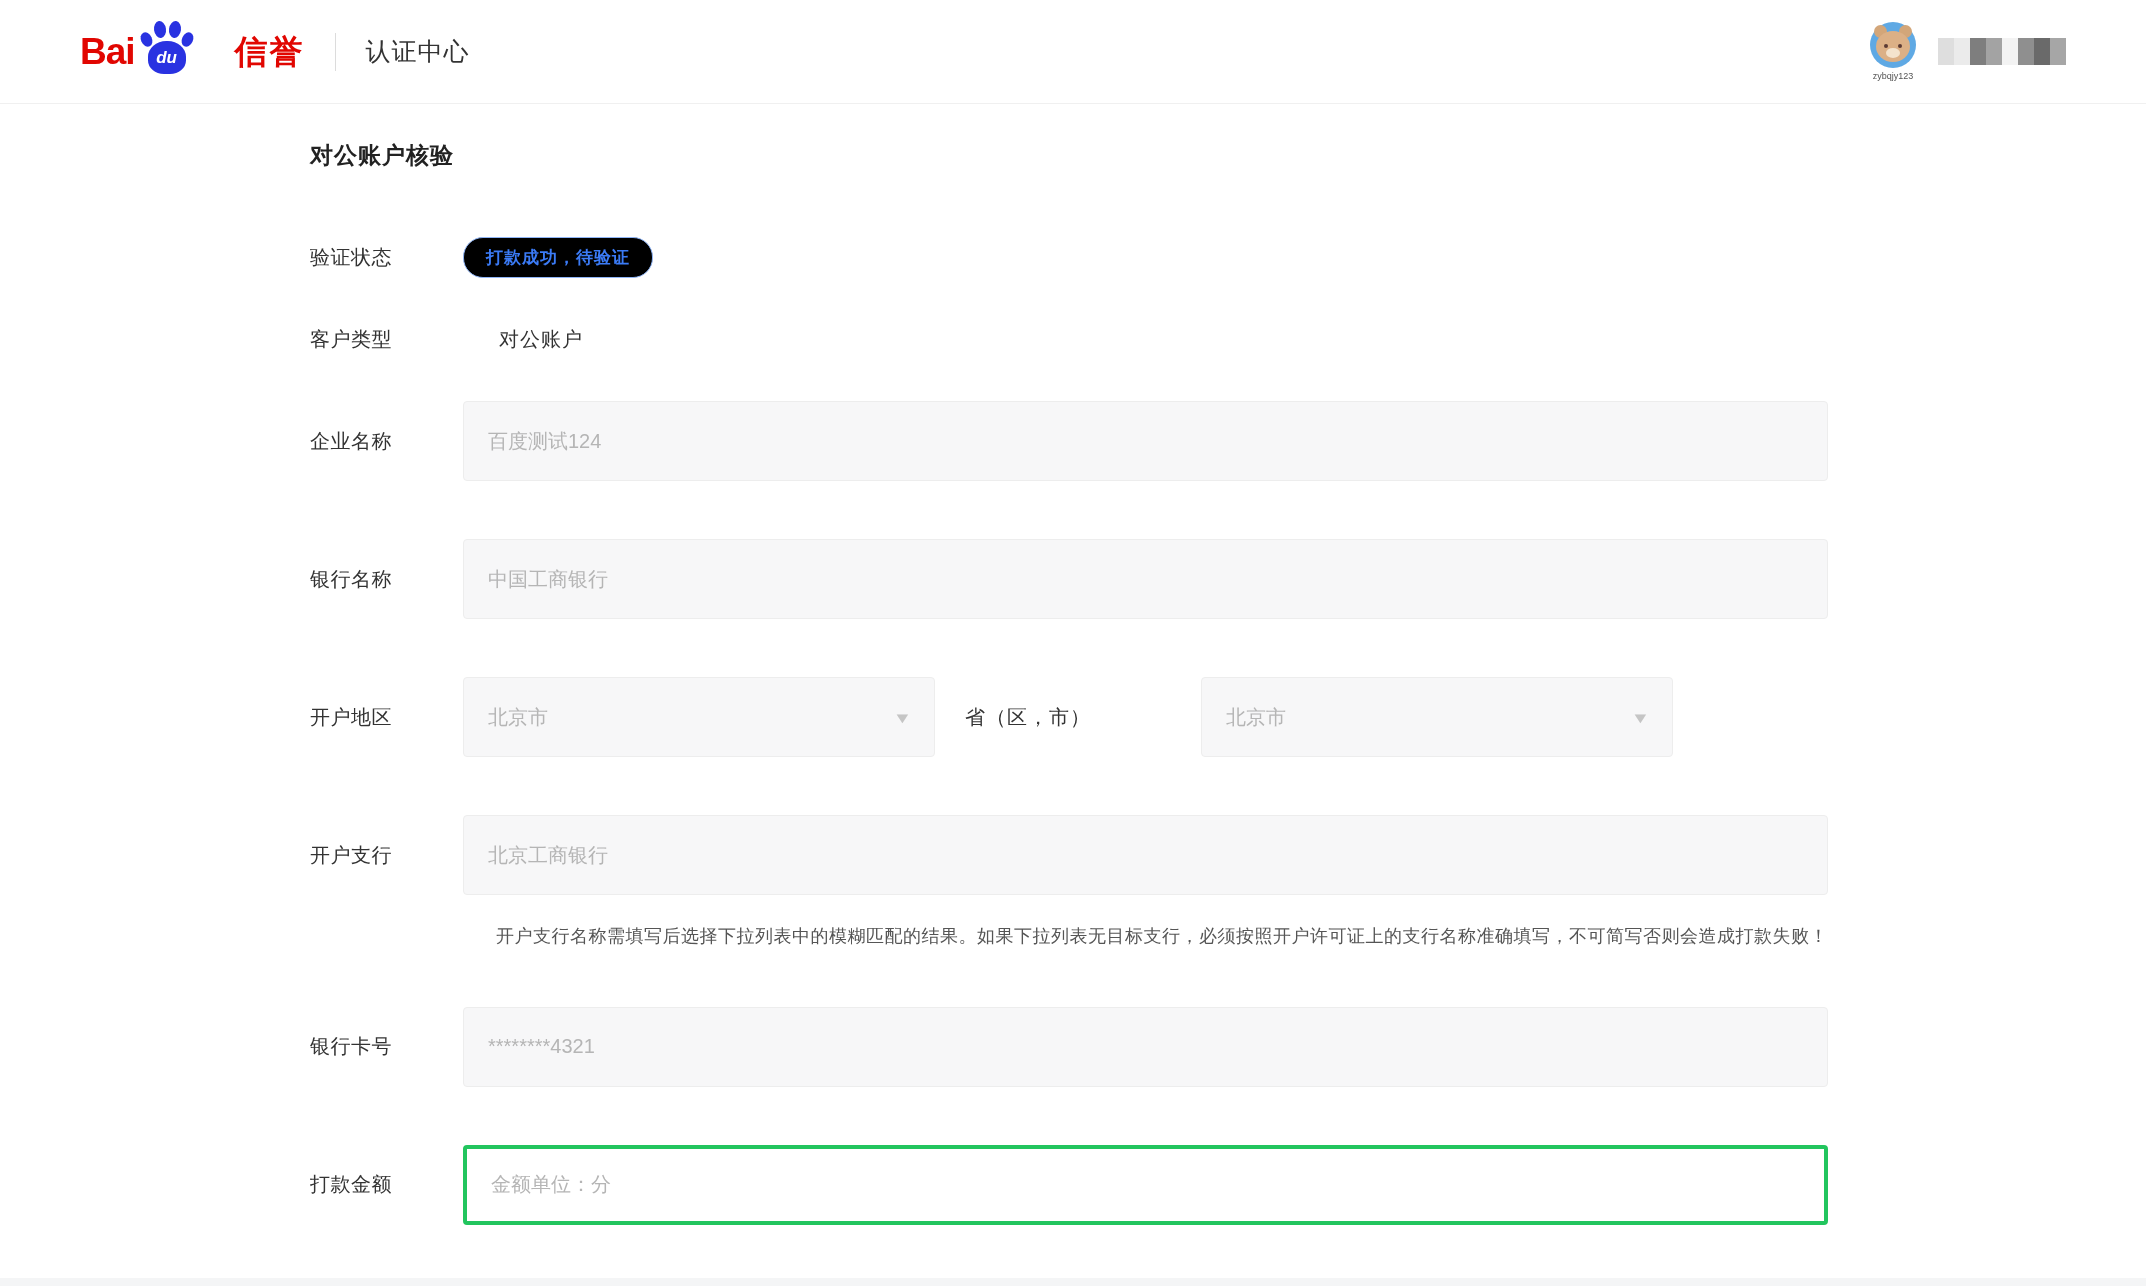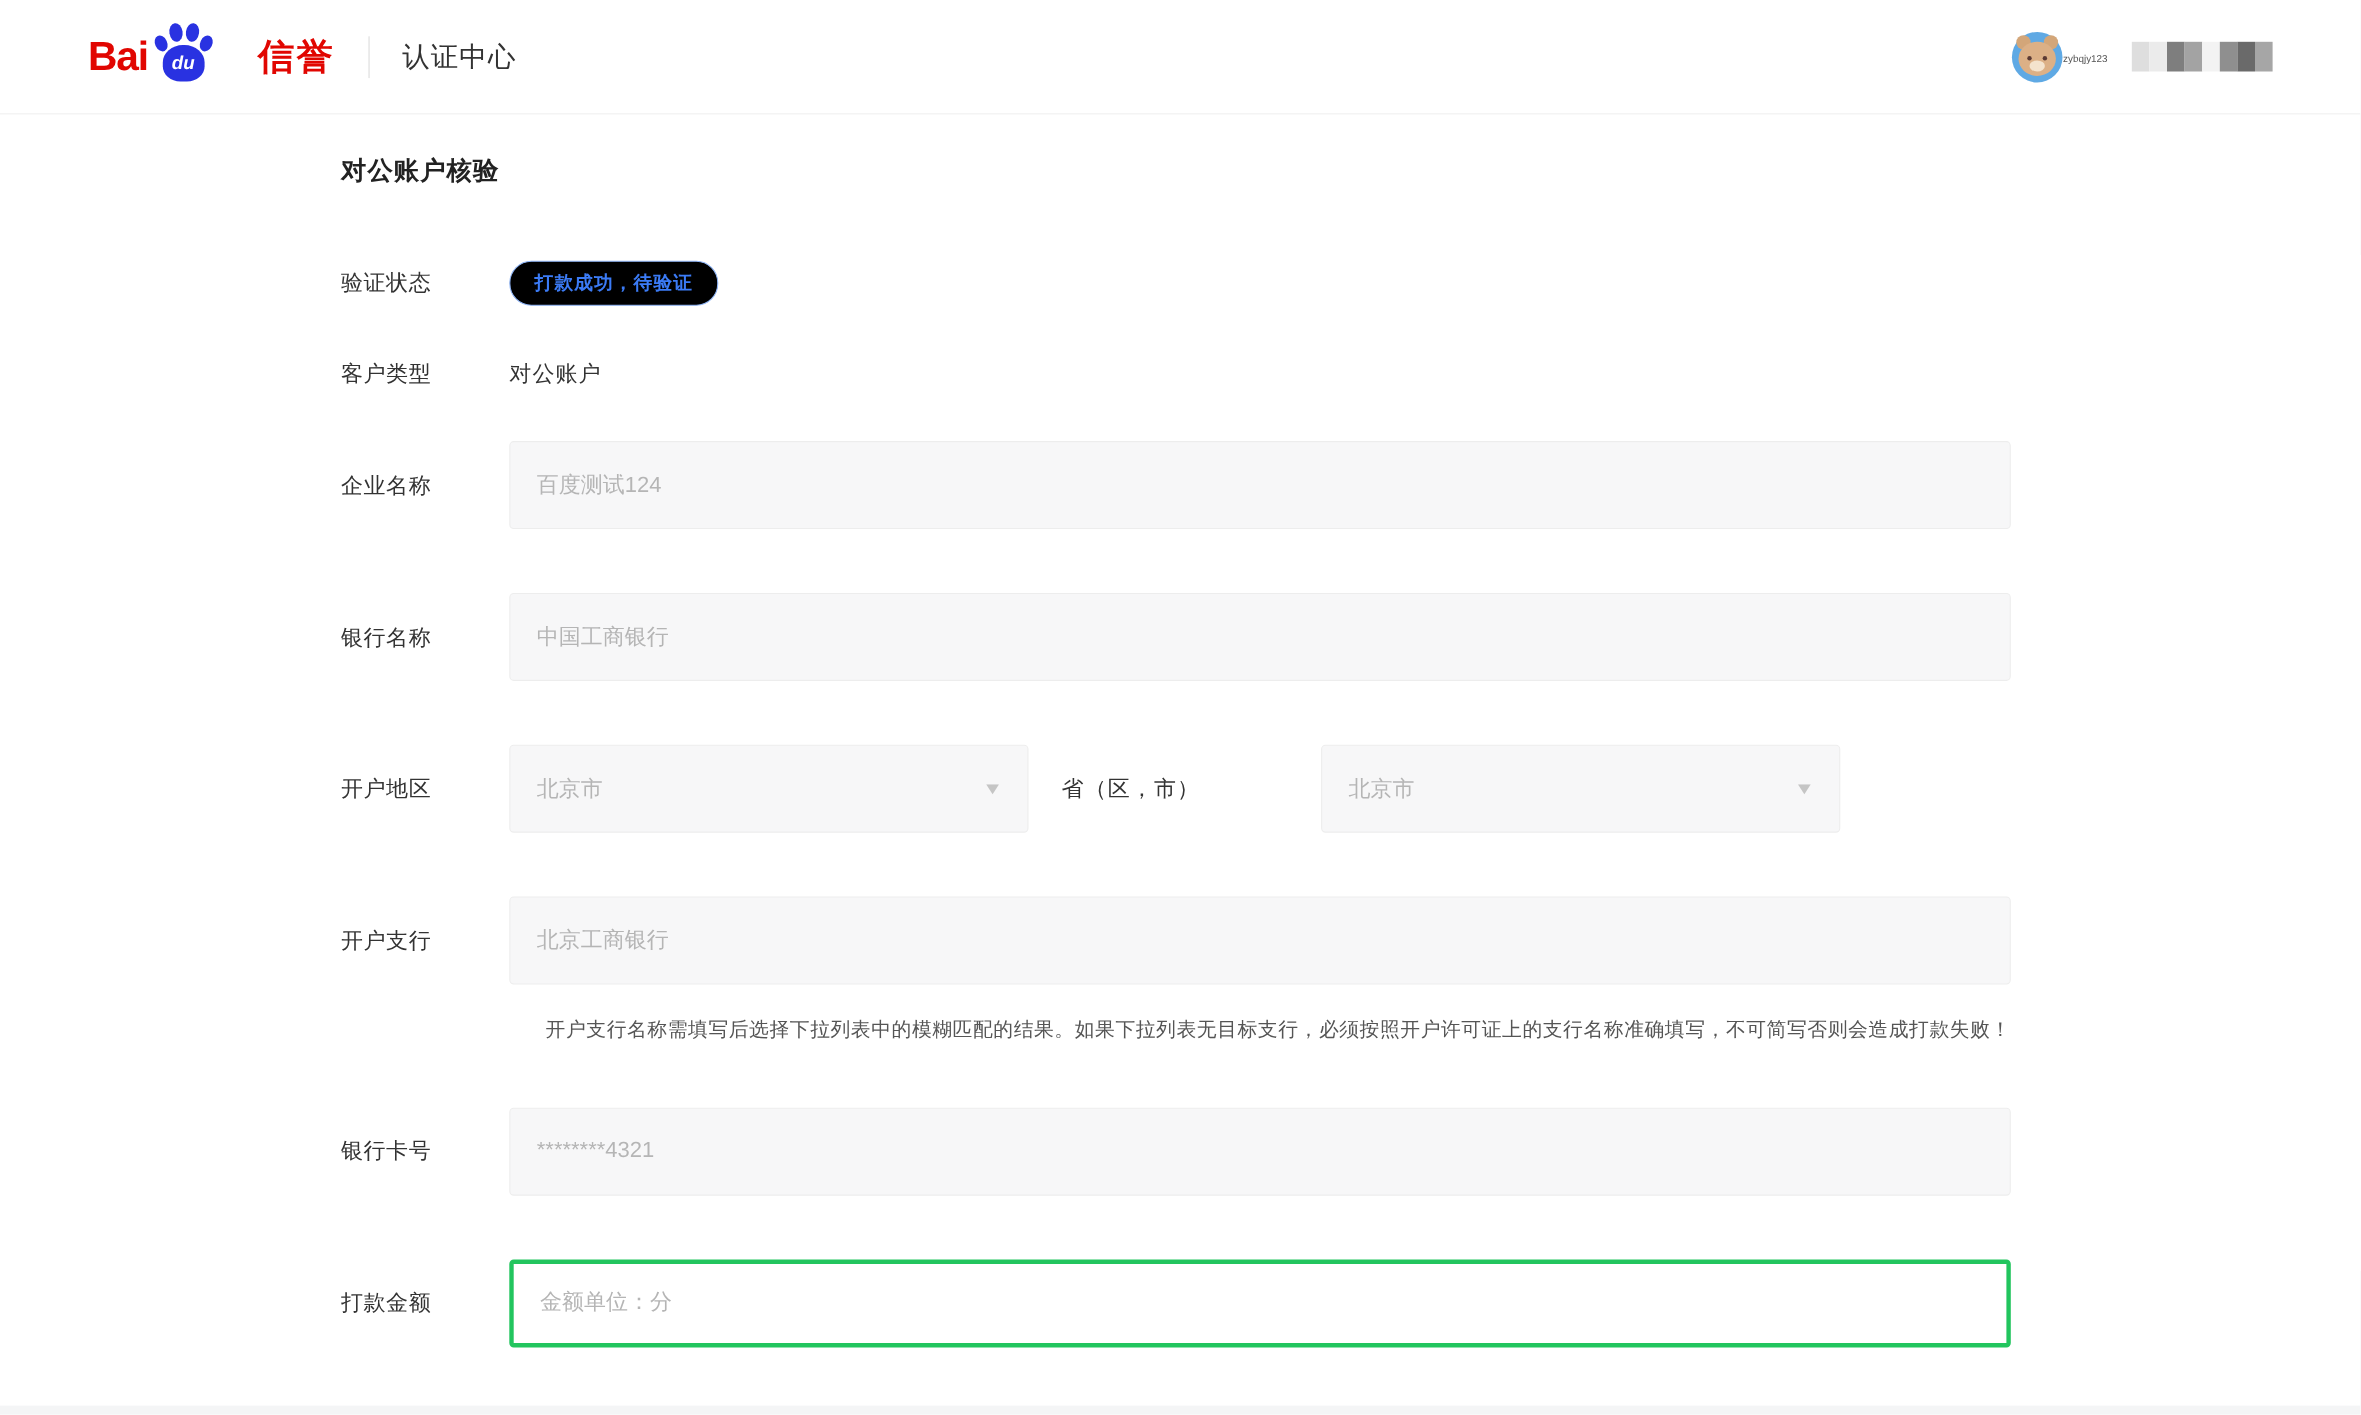--- a/index.html
+++ b/index.html
@@ -30,21 +30,21 @@
     width:38px; height:33px; left:11px; top:22px;
     border-radius:48% 48% 42% 42%;
     display:flex; align-items:center; justify-content:center;
   }
   .paw .pad span { color:#fff; font-size:17px; font-weight:bold; line-height:1; }
   .logo-suffix { color:#e10601; font-size:33px; font-weight:bold; letter-spacing:2px; line-height:1;margin-left:36px; }
   .header-divider { width:1px; height:38px; background:#dcdcdc; margin:0 30px; }
   .nav-title { font-size:25px; color:#333; letter-spacing:1px; }
 
   .header-right { margin-left:auto; display:flex; align-items:center; }
-  .user-block { display:flex; align-items:center; cursor:pointer; }
+  .user-block { display:flex; flex-direction:column; align-items:center; cursor:pointer; }
   .avatar {
     width:46px; height:46px; border-radius:50%; background:#5fa9e4; position:relative;
   }
   .avatar .ear { position:absolute; width:13px; height:13px; border-radius:50%; background:#d3a679; top:3px; }
   .avatar .ear.l { left:4px; }  .avatar .ear.r { right:4px; }
   .avatar .face {
     position:absolute; width:34px; height:31px; border-radius:50%;
     background:#dcb086; left:6px; top:9px;
   }
   .avatar .eye { position:absolute; width:4px; height:4px; border-radius:50%; background:#5b3a34; top:13px; }
@@ -59,21 +59,21 @@
 
   
   .content { padding:36px 0 0 310px; }
   .page-title { font-size:23px; font-weight:bold; color:#222; margin-bottom:66px; letter-spacing:1px; }
 
   .row { display:flex; align-items:center; }
   .label {
     width:153px; flex-shrink:0; font-size:20px; color:#333; letter-spacing:0.5px;
   }
   .row-status   { margin-bottom:48px; }
-  .row-customer { margin-bottom:48px; }
+  .row-customer { margin-bottom:48px;gap:36px; }
   .row-input    { margin-bottom:58px; }
 
   .badge {
     display:inline-block; border:1px solid #8fb5f7; color:#3b7bf6;
     border-radius:20px; padding:8px 22px; font-size:17px; font-weight:bold;
     letter-spacing:1px; background:#000000;
   }
   .static-value { font-size:20px; color:#333; letter-spacing:1px; }
 
   .text-input {

